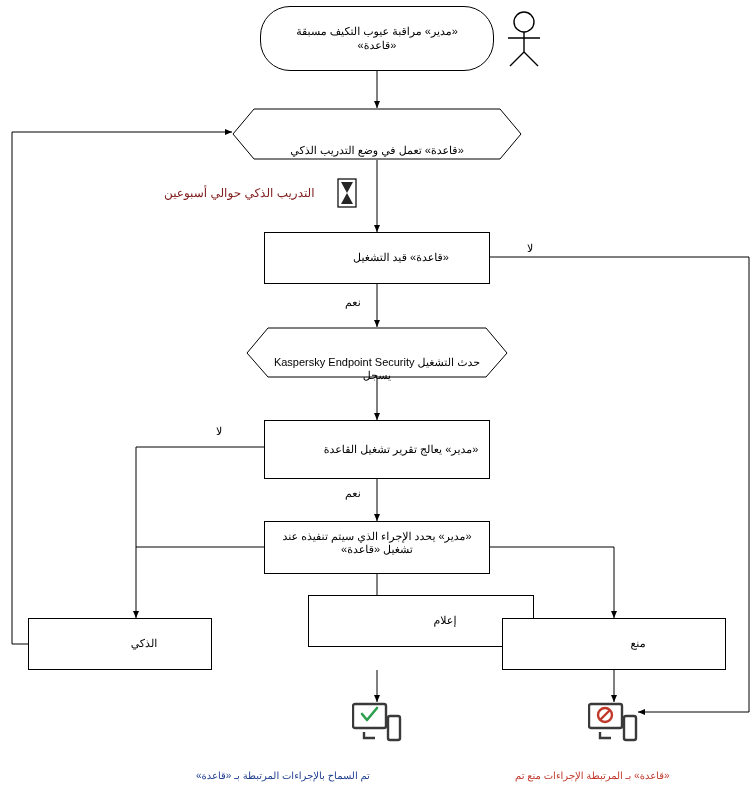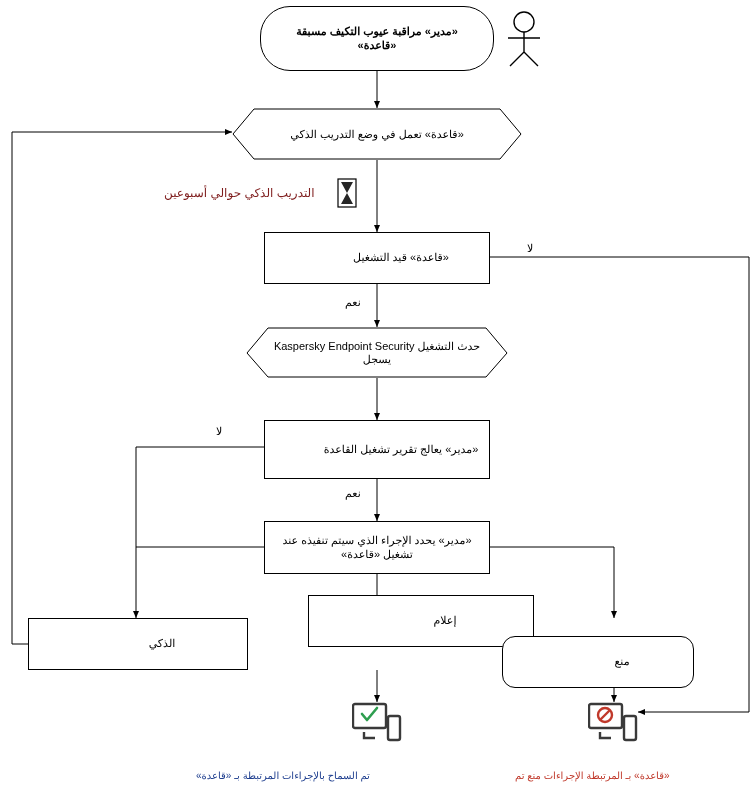--- a/index.html
+++ b/index.html
@@ -43,21 +43,21 @@
     position: absolute;
   }
   .hex-wrap svg {
     position: absolute;
     left: 0;
     top: 0;
   }
   .hex-label {
     position: absolute;
     left: 0;
-    top: 0;
+    top: 16px;
     width: 100%;
     height: 100%;
     display: flex;
     align-items: center;
     justify-content: center;
     text-align: center;
     font-size: 11px;
     color: #000000;
     direction: rtl;
     padding: 0 18px;
@@ -129,21 +129,21 @@
       <path d="M265,547 L136,547"></path>
 
       <path d="M28,644 L12,644 L12,132 L232,132" marker-end="url(#arrow)"></path>
 
       <path d="M377,670 L377,702" marker-end="url(#arrow)"></path>
 
       <path d="M614,670 L614,702" marker-end="url(#arrow)"></path>
     </g>
   </svg>
 
-  <div class="node stadium" style="left:260px; top:6px; width:234px; height:65px; padding:16px 22px;font-weight:bold;">
+  <div class="node stadium" style="left:260px; top:6px; width:234px; height:65px; padding:16px 22px;">
     <span>«مدير» مراقبة عيوب التكيف مسبقة «قاعدة»</span>
   </div>
 
   <div class="icon-abs" style="left:496px; top:8px;">
     <svg width="56" height="60" viewBox="0 0 56 60">
       <circle cx="28" cy="14" r="10" fill="none" stroke="#000" stroke-width="1.4"></circle>
       <path d="M28 24 L28 44 M28 44 L14 58 M28 44 L42 58 M12 30 L44 30" fill="none" stroke="#000" stroke-width="1.4"></path>
     </svg>
   </div>
 
@@ -177,31 +177,31 @@
     <div class="hex-label">حدث التشغيل Kaspersky Endpoint Security يسجل</div>
   </div>
 
   <div class="node rect" style="left:264px; top:420px; width:226px; height:59px;">
     <span>«مدير» يعالج تقرير تشغيل القاعدة</span>
   </div>
 
   <div class="edge-label" style="left:216px; top:425px;">لا</div>
   <div class="edge-label" style="left:345px; top:487px;">نعم</div>
 
-  <div class="node rect" style="left:264px; top:521px; width:226px; height:53px; padding:4px 8px;">
+  <div class="node rect" style="left:264px; top:521px; width:226px; height:53px; padding:16px 8px;align-items:flex-end;">
     <span>«مدير» يحدد الإجراء الذي سيتم تنفيذه عند تشغيل «قاعدة»</span>
   </div>
 
-  <div class="node rect" style="left:28px; top:618px; width:220px; height:52px;">
+  <div class="node rect" style="left:28px; top:618px; width:184px; height:52px;">
     <span>الذكي</span>
   </div>
   <div class="node rect" style="left:264px; top:595px; width:226px; height:52px;margin-left:44px;">
     <span>إعلام</span>
   </div>
-  <div class="node rect" style="left:502px; top:636px; width:192px; height:52px;border-radius:13px;">
+  <div class="node rect" style="left:502px; top:618px; width:224px; height:52px;">
     <span>منع</span>
   </div>
 
   <div class="icon-abs" style="left:352px; top:702px;">
     <svg width="50" height="42" viewBox="0 0 50 42">
       <rect x="1" y="2" width="33" height="24" rx="2" fill="none" stroke="#3a3a3a" stroke-width="2.4"></rect>
       <path d="M12 30 L12 36 L23 36" fill="none" stroke="#3a3a3a" stroke-width="2.4"></path>
       <rect x="36" y="14" width="12" height="24" rx="2" fill="none" stroke="#3a3a3a" stroke-width="2.4"></rect>
       <path d="M10 12 L15 18 L25 6" fill="none" stroke="#2e9e4f" stroke-width="2.6" stroke-linecap="round" stroke-linejoin="round"></path>
     </svg>

